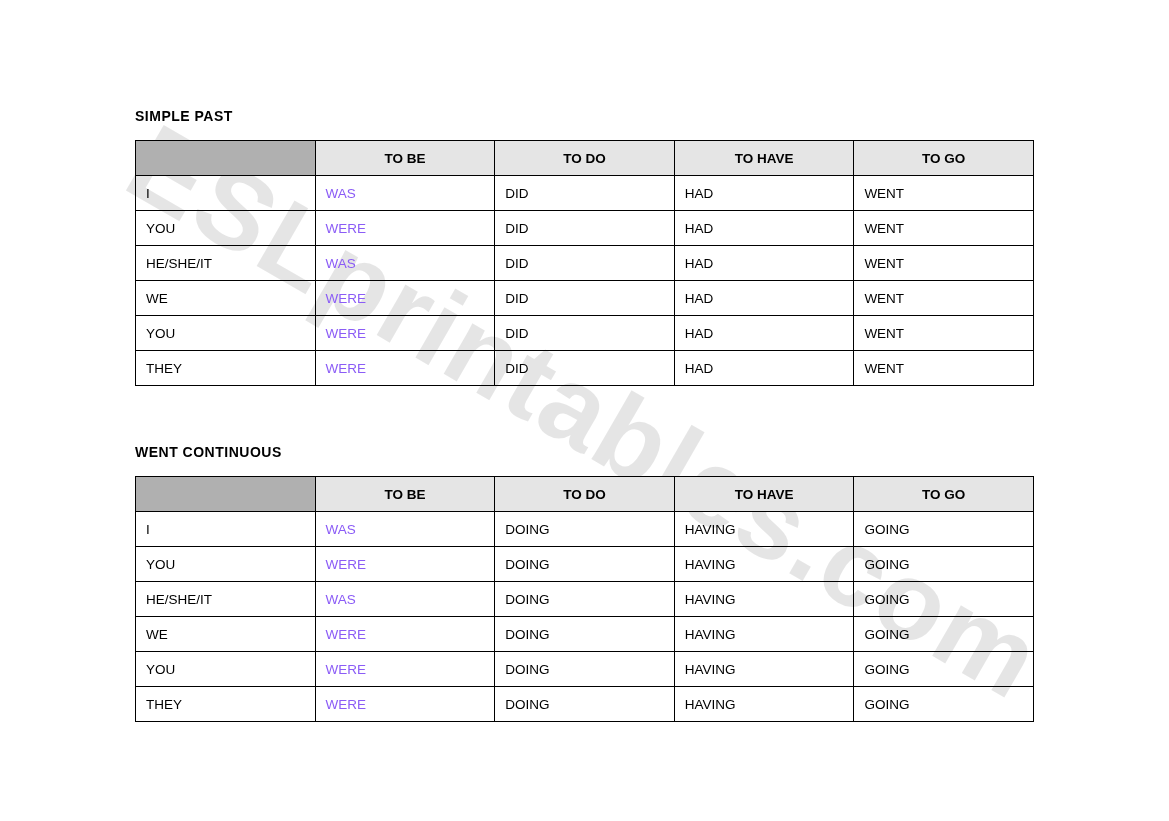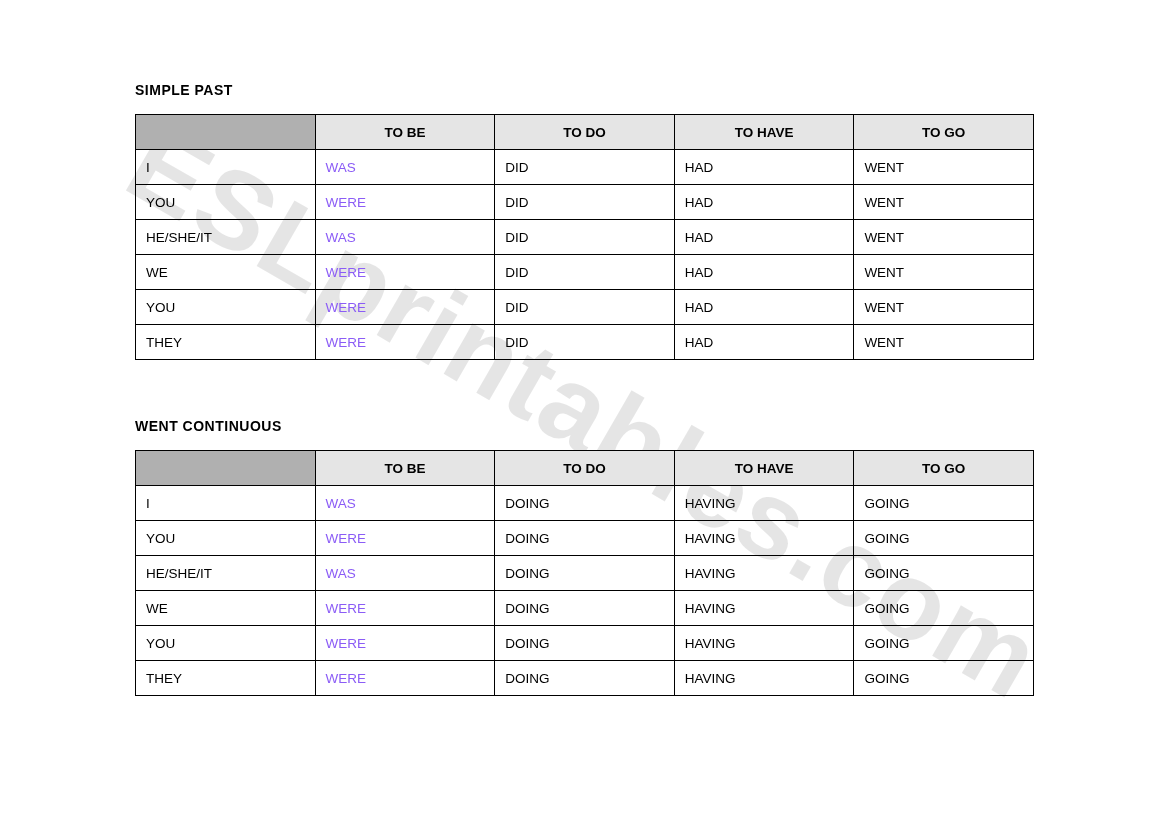--- a/index.html
+++ b/index.html
@@ -8,21 +8,21 @@
     width: 1169px;
     height: 821px;
     background: #ffffff;
     font-family: Arial, Helvetica, sans-serif;
     font-size: 14px;
     color: #000000;
     position: relative;
     overflow: hidden;
   }
   .page {
-    padding: 82px 135px 0 135px;
+    padding: 108px 135px 0 135px;
     position: relative;
     z-index: 2;
     border-radius: 7px;
   }
   .section-title {
     font-weight: bold;
     font-size: 14px;
     margin-bottom: 16px;
     letter-spacing: 0.5px;
   }

